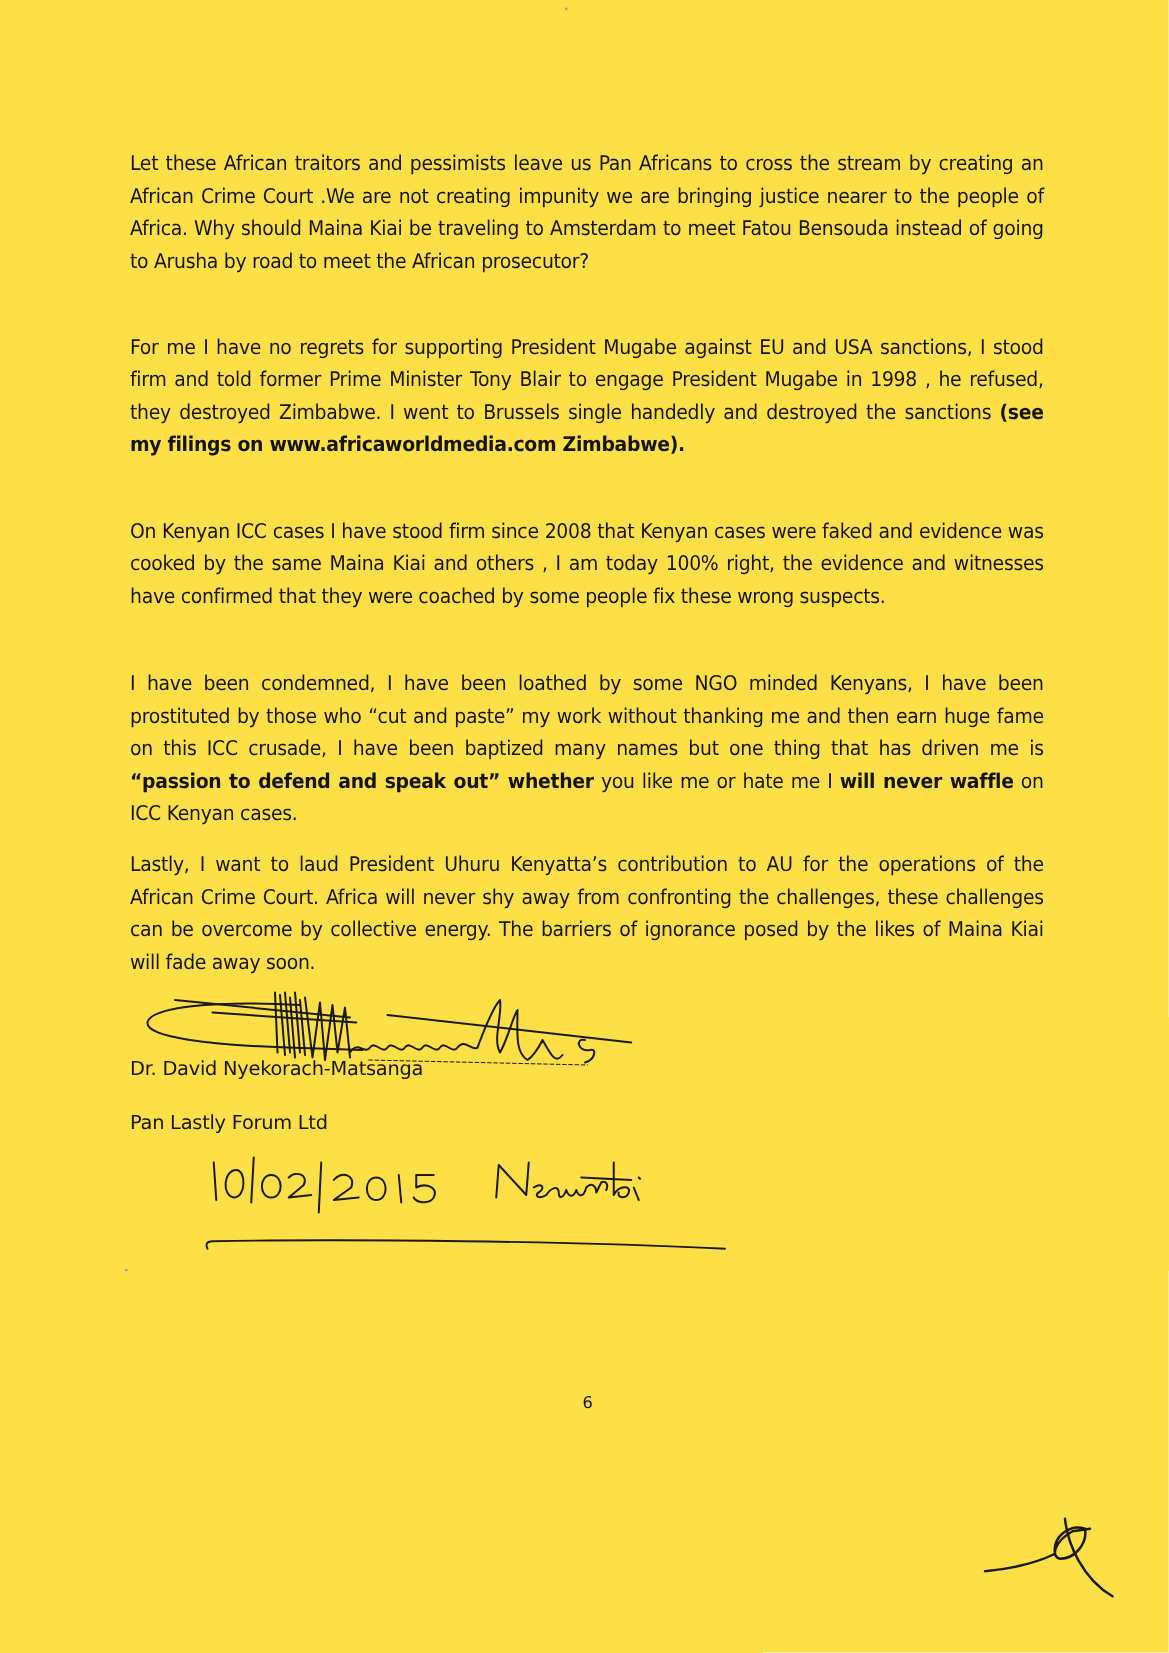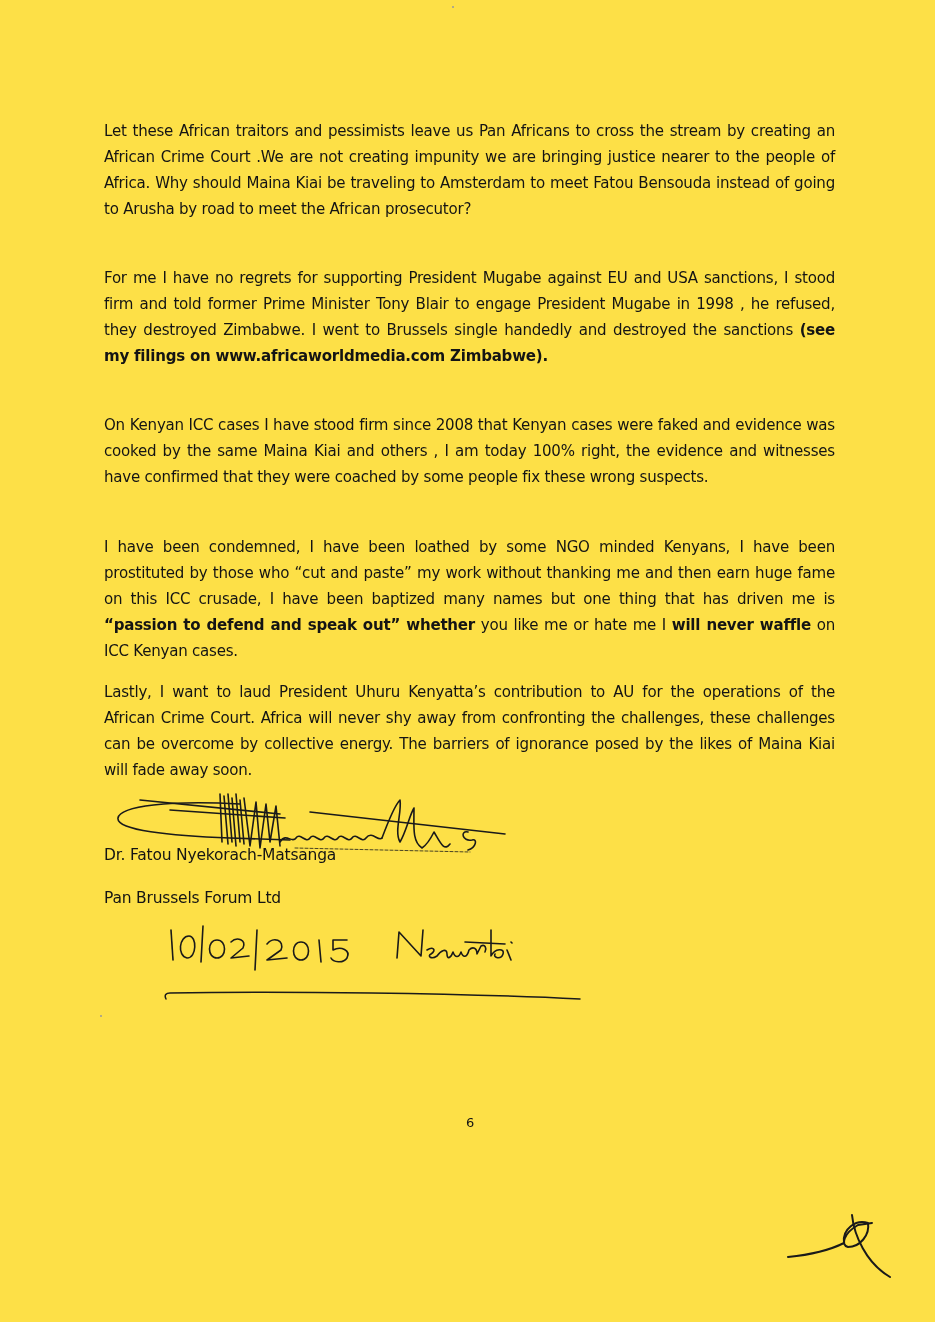--- a/index.html
+++ b/index.html
@@ -54,22 +54,22 @@
       <path d="M110 2 L 112 50 M 114 4 L 118 52 M 118 2 L 122 50 M 122 6 L 126 54 M 126 2 L 130 50 M 130 8 L 134 52"></path>
       <path d="M134 6 L 140 54 L 146 10 L 150 56 L 156 12 L 160 50 L 166 14 L 170 54"></path>
       <path d="M170 50 C 176 40, 182 52, 186 46 C 190 40, 196 52, 200 46 C 204 40, 210 52, 214 46 C 218 40, 224 52, 228 46 C 232 40, 238 52, 242 46 C 246 40, 252 52, 256 46 C 262 38, 268 50, 272 46"></path>
       <path d="M272 46 C 278 30, 286 12, 290 8 C 292 20, 284 40, 290 50 C 296 40, 300 22, 304 16 C 304 34, 302 50, 312 56 C 318 52, 322 44, 324 40 C 330 50, 334 60, 340 52"></path>
       <path d="M200 20 L 395 42"></path>
       <path d="M185 56 L 360 60" stroke-width="0.8" stroke-dasharray="3 2"></path>
       <path d="M358 40 C 350 38, 352 50, 362 48 C 368 46, 366 56, 358 58"></path>
     </g>
   </svg>
 
-  <div class="sig-name">Dr. Fatou Nyekorach-Matsanga</div>
-  <div class="org">Pan Brussels Forum Ltd</div>
+  <div class="sig-name">Dr. David Nyekorach-Matsanga</div>
+  <div class="org">Pan Lastly Forum Ltd</div>
 
   <svg class="ink" style="left:165px; top:920px;" width="420" height="60" viewBox="0 0 420 60">
     <g fill="none" stroke="#1a1a1a" stroke-width="1.6" stroke-linecap="round" stroke-linejoin="round">
 
       <path d="M6 10 L 8 40"></path>
 
       <path d="M24 16 C 14 16, 12 36, 22 38 C 32 38, 32 16, 24 16 Z"></path>
 
       <path d="M38 6 L 36 42"></path>
 

